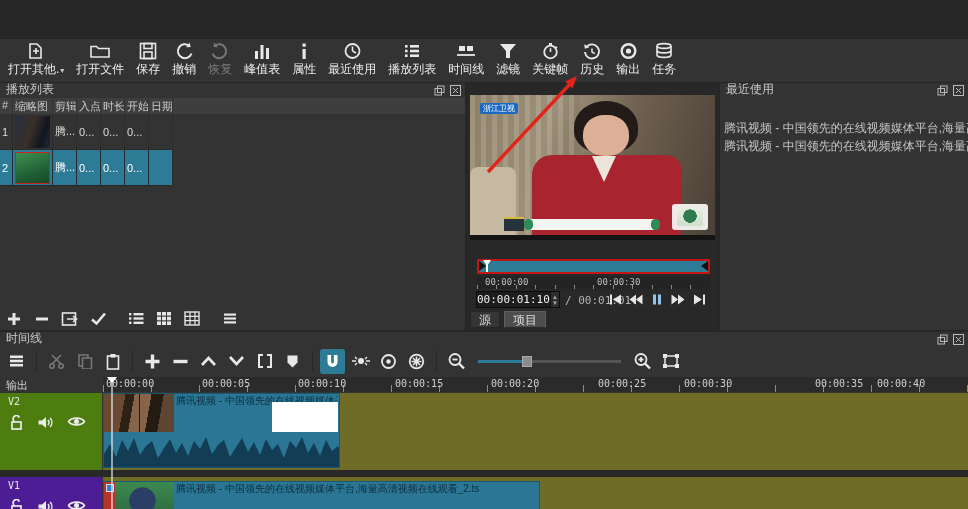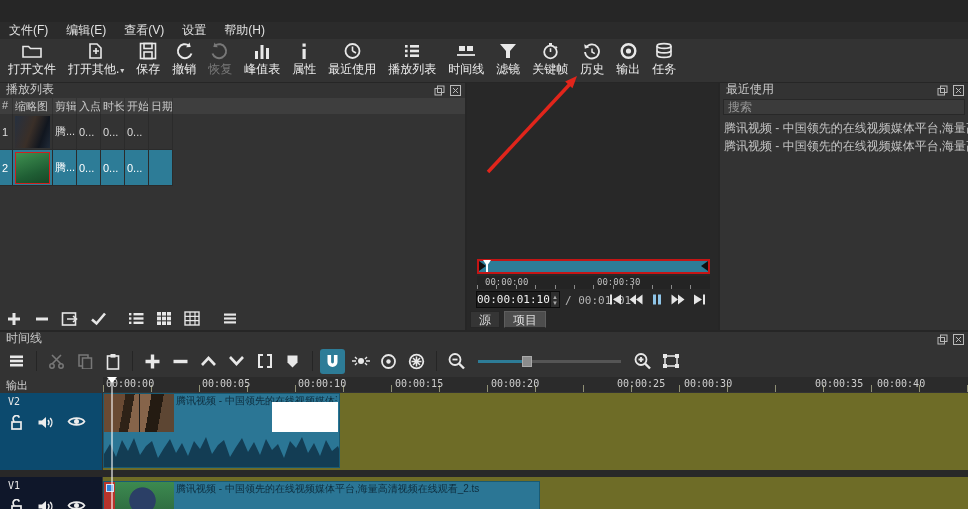--- a/index.html
+++ b/index.html
@@ -108,22 +108,22 @@
   .zslider .handle{position:absolute;left:44px;top:1px;width:10px;height:11px;background:#8c8c8c;border:1px solid #aaa}
 
   .tl-ruler{position:absolute;left:103px;top:45px;width:865px;height:15px;background:#2b2b2b;font-family:"DejaVu Sans Mono",monospace;font-size:10px;color:#cfcfcf}
   .tl-ruler .ticks{position:absolute;left:0;bottom:0;width:100%;height:7px;background:repeating-linear-gradient(90deg,#8f8f74 0 1px,transparent 1px 48px)}
   .tl-rlabel{position:absolute;top:1px}
   .outlabel{position:absolute;left:6px;top:46px;font-size:11px;color:#cfcfcf}
 
   .trackhead{position:absolute;left:0;width:102px}
   .trackhead .tname{position:absolute;left:8px;top:3px;font-size:10px;color:#e8e8e8;font-family:"DejaVu Sans Mono",monospace}
   .thd-ics{position:absolute;left:8px;top:22px;display:flex;gap:12px;color:#ececec}
-  .v2head{top:61px;height:77px;background:#0c4a6e}
-  .v1head{top:145px;height:32px;background:#0f172a}
+  .v2head{top:61px;height:77px;background:#4d7c0f}
+  .v1head{top:145px;height:32px;background:#4c1d95}
   .v2row{position:absolute;left:103px;top:61px;width:865px;height:77px;background:#6e6c27}
   .gaprow{position:absolute;left:0;top:138px;width:968px;height:7px;background:#282828}
   .v1row{position:absolute;left:103px;top:145px;width:865px;height:32px;background:#6e6c27}
 
   .clip{position:absolute;background:#2b7695;border:1px solid #195a73;overflow:hidden}
   .v2clip{left:103px;top:61px;width:237px;height:75px}
   .cliplabel{position:absolute;left:72px;top:1px;right:2px;font-size:10px;line-height:12px;color:#0e2e3f;white-space:nowrap;overflow:hidden}
   .v2thumb{position:absolute;left:0;top:0;width:70px;height:38px;background:linear-gradient(100deg,#6a4a33 0 28%,#2e2217 28% 40%,#86644a 40% 62%,#241b12 62% 78%,#5d4633 78%)}
   .v2thumb:after{content:"";position:absolute;left:50%;top:0;width:1px;height:100%;background:#1b1b1b}
   .v2white{position:absolute;right:1px;top:8px;width:66px;height:30px;background:#fff}
@@ -135,45 +135,38 @@
   .tl-phtri{position:absolute;left:107px;top:45px;width:0;height:0;border-left:5px solid transparent;border-right:5px solid transparent;border-top:6px solid #fff}
 
   .arrow-overlay{position:absolute;left:0;top:0;width:968px;height:509px;pointer-events:none;z-index:50}
 </style>
 </head>
 <body>
 
 <div class="app">
 
 
-  <div class="menubar">
-    <span>文件(F)</span>
-    <span>编辑(E)</span>
-    <span>查看(V)</span>
-    <span>设置</span>
-    <span>帮助(H)</span>
-  </div>
 
   <div class="toolbar">
-    <div class="tb-btn">
-      <span class="ic">
-          <svg width="22" height="18" viewBox="0 0 22 18">
-            <path d="M2 15V4.5h5.5l2 2H20V15z" fill="none" stroke="currentColor" stroke-width="1.6"></path>
-          </svg>
-        </span>
-      <span class="lbl">打开文件</span>
-    </div>
     <div class="tb-btn">
       <span class="ic">
           <svg width="22" height="18" viewBox="0 0 22 18">
             <path d="M5 16V2h7l4 4v10z" fill="none" stroke="currentColor" stroke-width="1.6"></path>
             <path d="M8 9h6M11 6v6" stroke="currentColor" stroke-width="1.6"></path>
           </svg>
         </span>
       <span class="lbl"><span>打开其他.</span><span class="caret">▾</span></span>
+    </div>
+    <div class="tb-btn">
+      <span class="ic">
+          <svg width="22" height="18" viewBox="0 0 22 18">
+            <path d="M2 15V4.5h5.5l2 2H20V15z" fill="none" stroke="currentColor" stroke-width="1.6"></path>
+          </svg>
+        </span>
+      <span class="lbl">打开文件</span>
     </div>
     <div class="tb-btn">
       <span class="ic">
           <svg width="20" height="18" viewBox="0 0 20 18">
             <rect x="2.5" y="1.5" width="15" height="15" fill="none" stroke="currentColor" stroke-width="1.6"></rect>
             <rect x="6" y="1.5" width="8" height="5" fill="none" stroke="currentColor" stroke-width="1.6"></rect>
             <rect x="6" y="10" width="8" height="6.5" fill="none" stroke="currentColor" stroke-width="1.6"></rect>
           </svg>
         </span>
       <span class="lbl">保存</span>
@@ -407,20 +400,35 @@
               <rect x="1" y="1.5" width="12" height="2.2"></rect>
               <rect x="1" y="5.4" width="12" height="2.2"></rect>
               <rect x="1" y="9.3" width="12" height="2.2"></rect>
             </g>
           </svg>
         </span>
     </div>
   </div>
 
   <div class="player">
+    <div class="video">
+      <div class="blinds"></div>
+      <div class="sidep"></div>
+      <div class="jacket"></div>
+      <div class="collar"></div>
+      <div class="hair"></div>
+      <div class="face"></div>
+      <div class="chlogo">浙江卫视</div>
+      <div class="tag"></div>
+      <div class="sub"></div>
+      <div class="shlogo">
+          <i></i>
+        </div>
+      <div class="vletter"></div>
+    </div>
     <div class="scrub">
       <span class="inmark"></span>
       <span class="outmark"></span>
       <span class="ph"></span>
       <span class="phtri"></span>
     </div>
     <div class="pruler">
       <div class="ticks"></div>
       <span style="left:8px">00:00:00</span>
       <span style="left:120px">00:00:30</span>
@@ -478,21 +486,20 @@
             <rect x="3.5" y="1" width="6.5" height="6.5" fill="none" stroke="currentColor"></rect>
           </svg>
         </span>
       <span>
           <svg width="11" height="11" viewBox="0 0 11 11">
             <rect x="0.5" y="0.5" width="10" height="10" fill="none" stroke="currentColor"></rect>
             <path d="M3 3l5 5M8 3l-5 5" stroke="currentColor"></path>
           </svg>
         </span>
     </div>
-    <input class="search" placeholder="搜索" style="">
     <div class="ritem" style="top:36px">腾讯视频 - 中国领先的在线视频媒体平台,海量高清视频...</div>
     <div class="ritem" style="top:54px">腾讯视频 - 中国领先的在线视频媒体平台,海量高清视频...</div>
   </div>
 
   <div class="timeline">
     <div class="panel-h">时间线</div>
     <div class="dockics" style="right:4px">
       <span>
           <svg width="11" height="11" viewBox="0 0 11 11">
             <rect x="1" y="3.5" width="6.5" height="6.5" fill="none" stroke="currentColor"></rect>
@@ -627,21 +634,21 @@
 
     <span class="outlabel">输出</span>
 
     <div class="tl-ruler">
       <div class="ticks"></div>
       <span class="tl-rlabel" style="left:3px">00:00:00</span>
       <span class="tl-rlabel" style="left:99px">00:00:05</span>
       <span class="tl-rlabel" style="left:195px">00:00:10</span>
       <span class="tl-rlabel" style="left:292px">00:00:15</span>
       <span class="tl-rlabel" style="left:388px">00:00:20</span>
-      <span class="tl-rlabel" style="left:514px">00:00:25</span>
+      <span class="tl-rlabel" style="left:495px">00:00:25</span>
       <span class="tl-rlabel" style="left:581px">00:00:30</span>
       <span class="tl-rlabel" style="left:712px">00:00:35</span>
       <span class="tl-rlabel" style="left:774px">00:00:40</span>
     </div>
 
     <div class="v2row"></div>
     <div class="v1row"></div>
     <div class="gaprow"></div>
 
     <div class="trackhead v2head">

